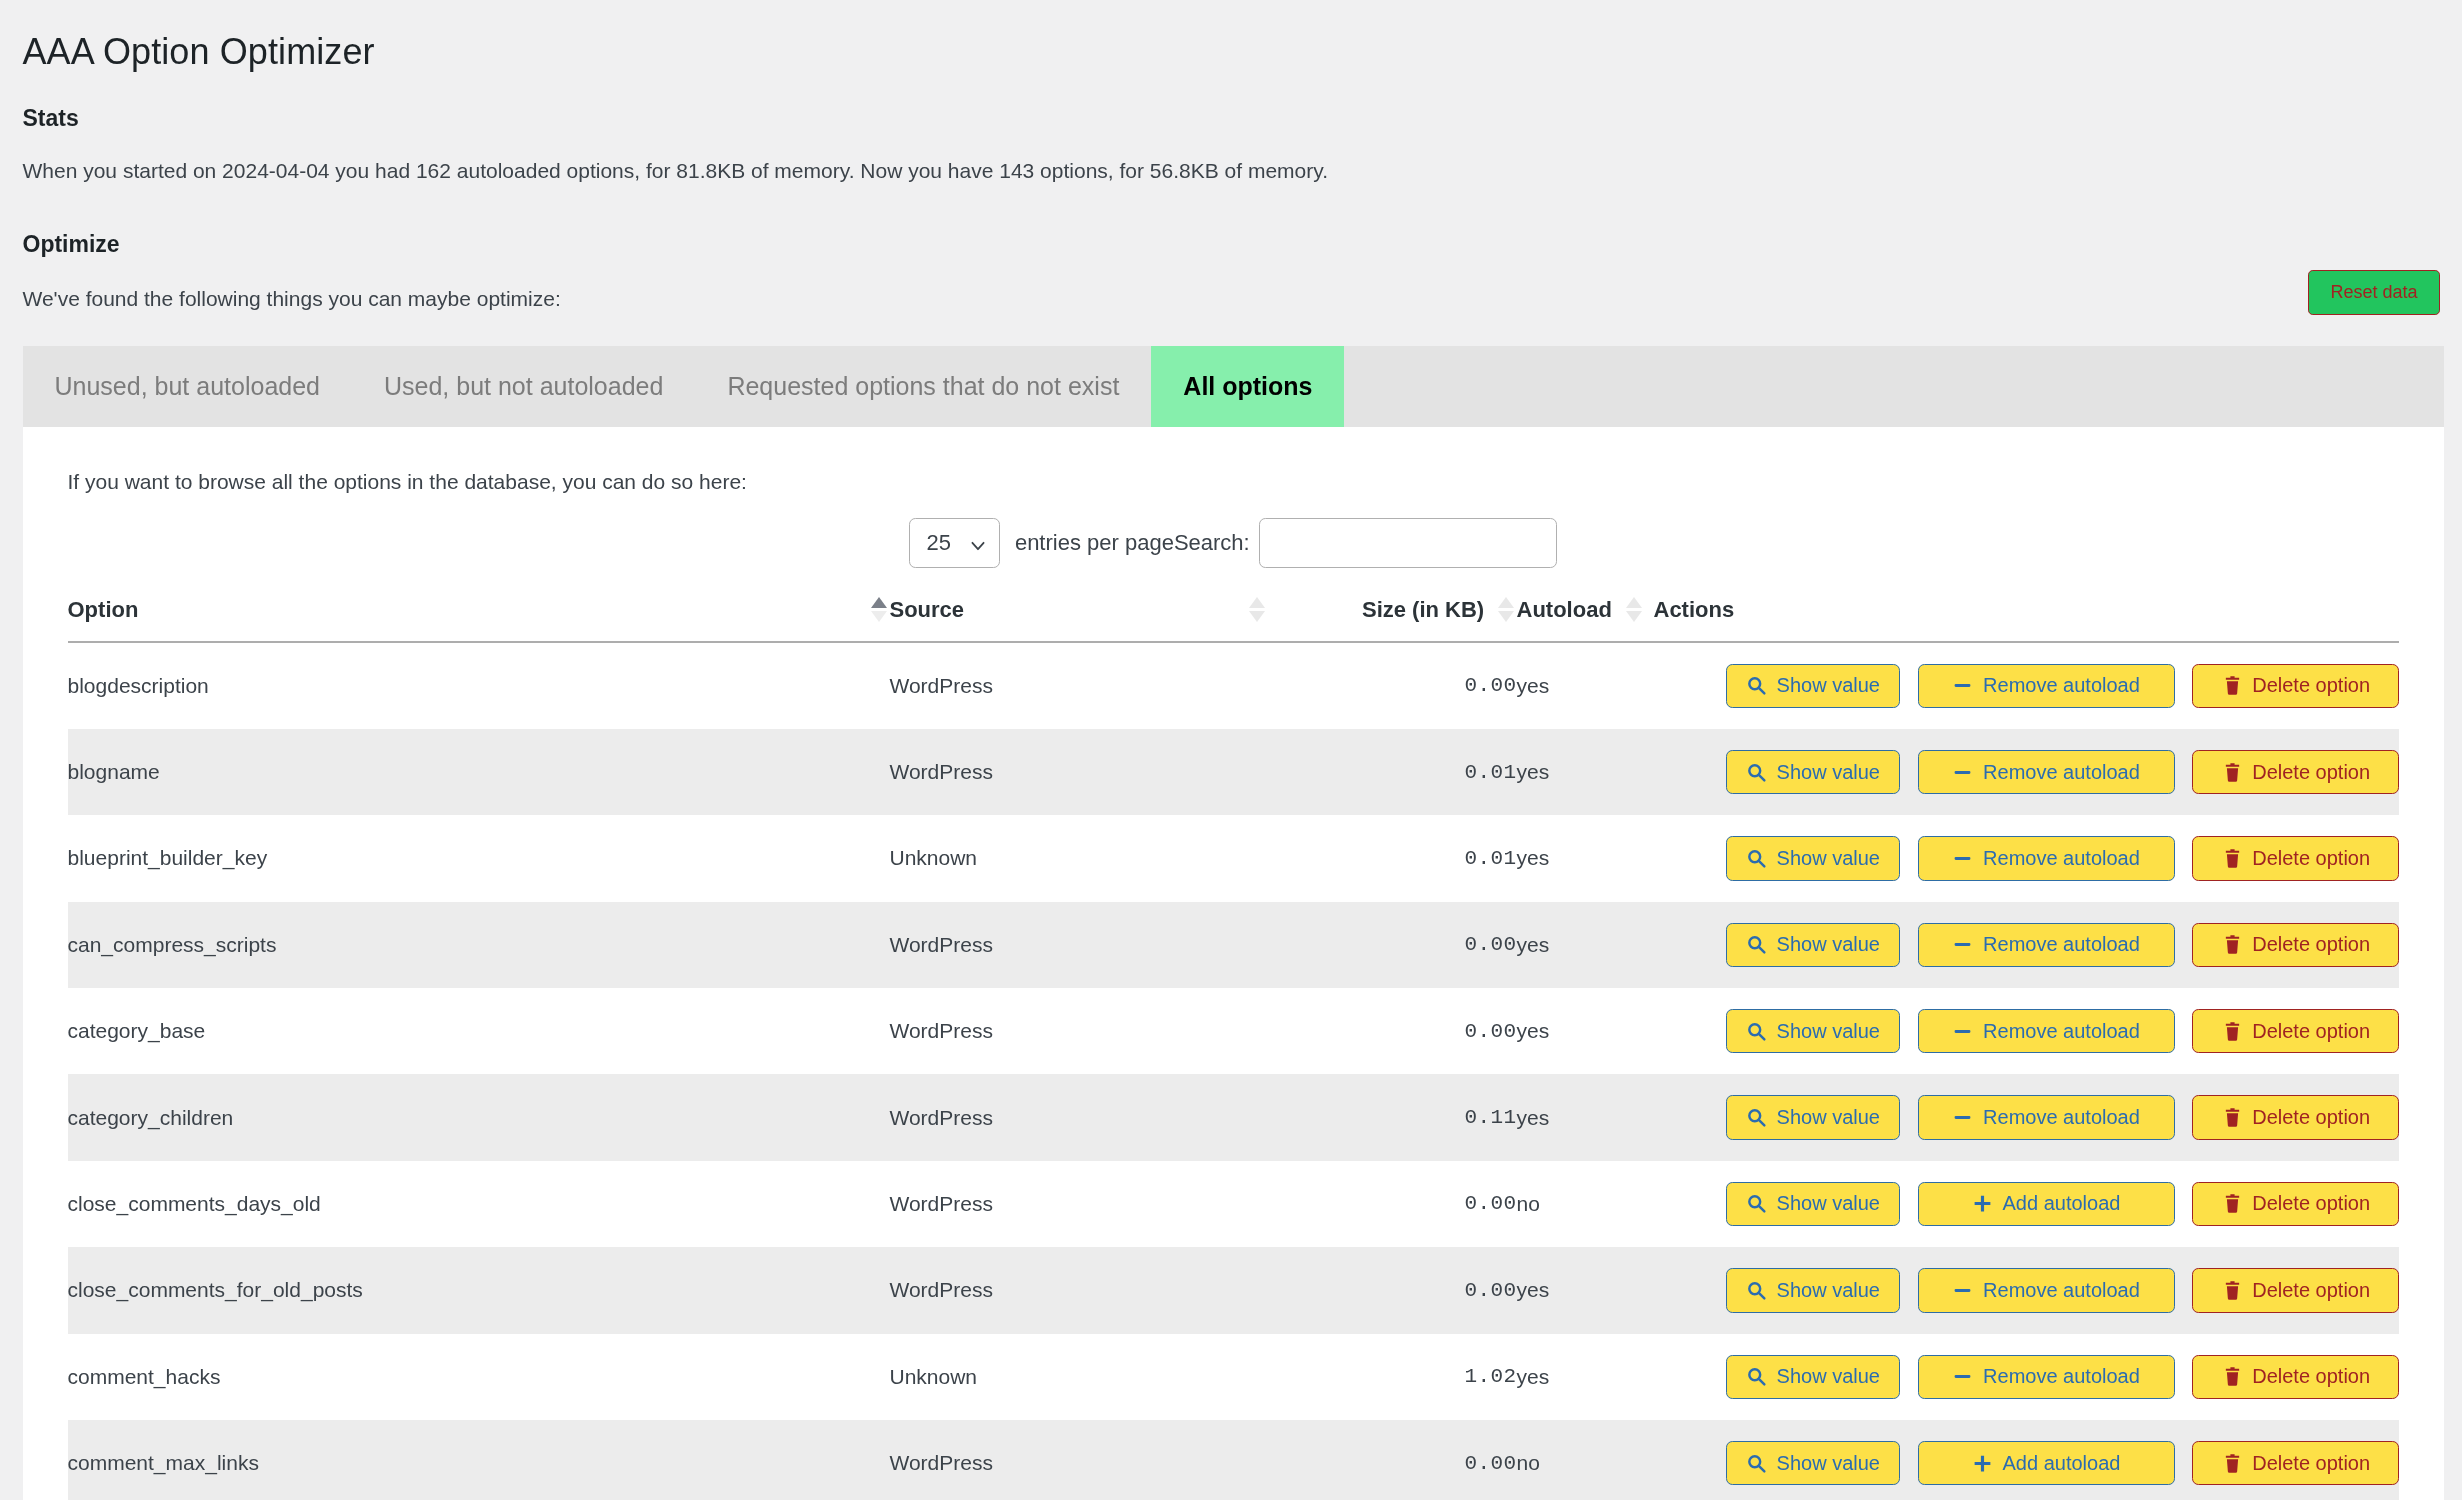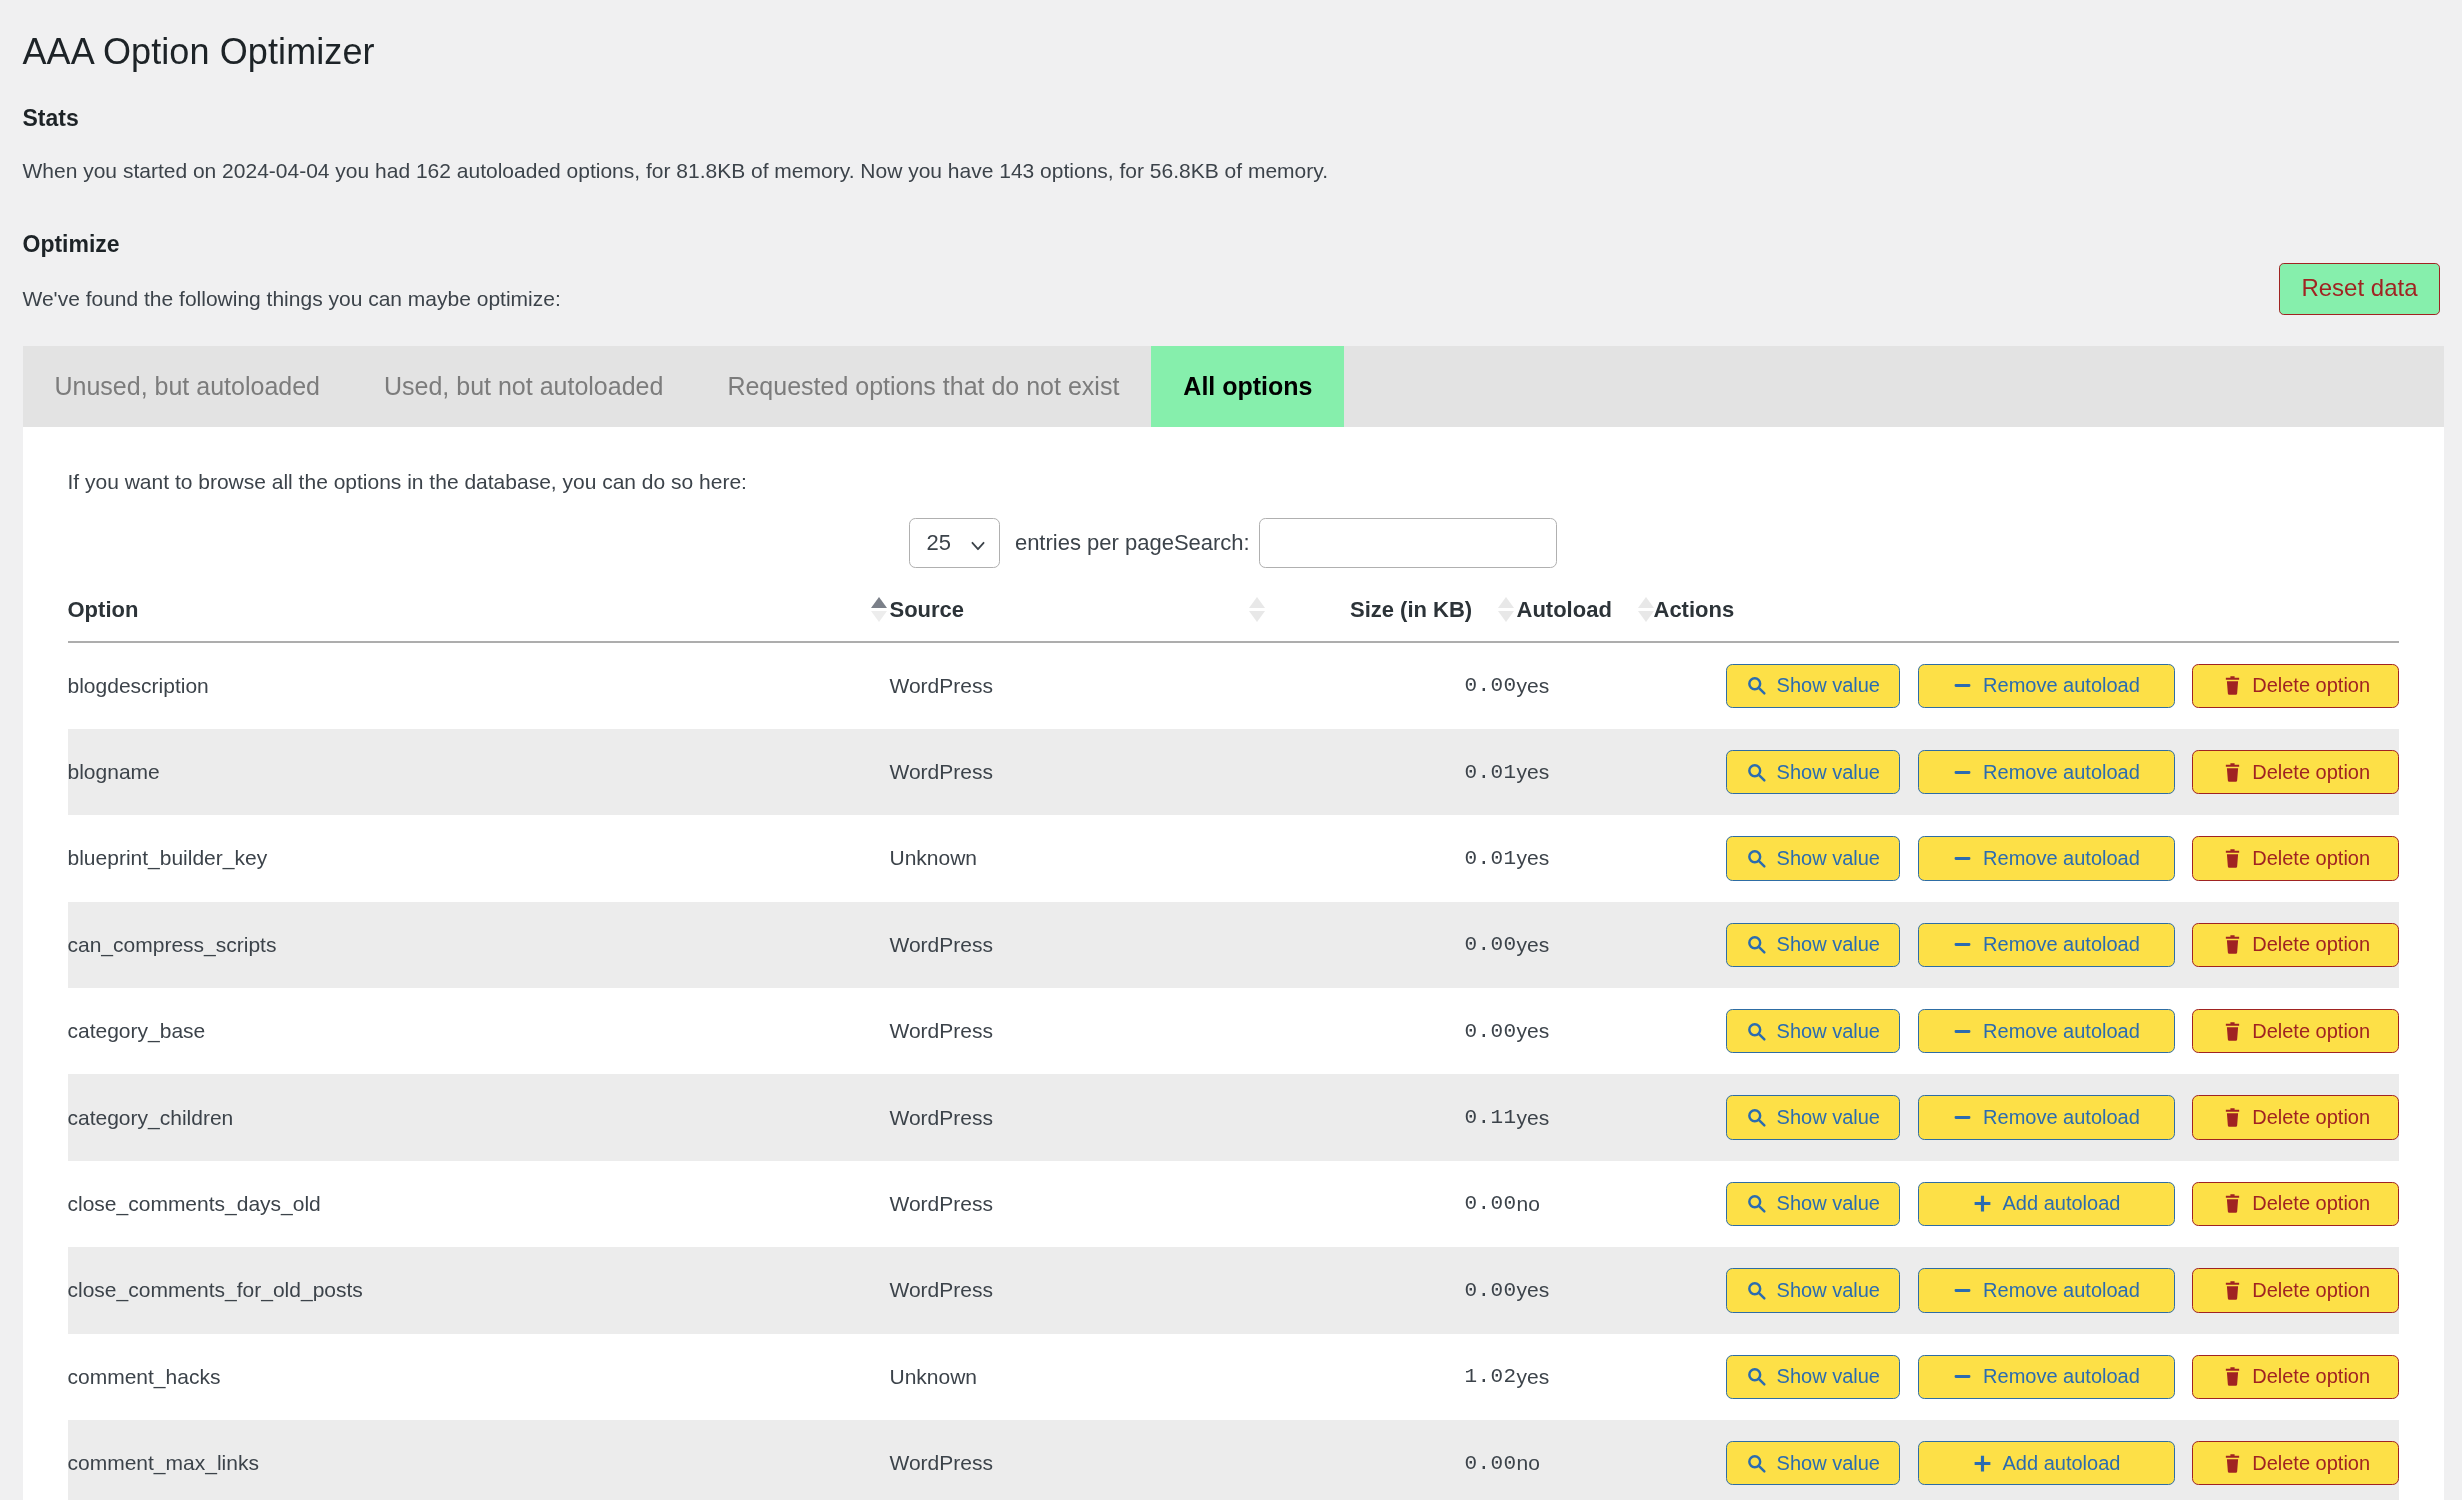--- a/index.html
+++ b/index.html
@@ -50,25 +50,25 @@
   .optimize-row {
     display: flex;
     align-items: flex-end;
     justify-content: space-between;
     padding-right: 22.5px;
   }
   .optimize-row .para { padding-top: 22.5px; }
 
   .reset-btn {
     margin-top: 0;
-    background: #86efac;
+    background: #22c55e;
     border: 1.6px solid #a02322;
     color: #a02322;
     border-radius: 4.8px;
-    font-size: 24px;
+    font-size: 18px;
     font-family: "Liberation Sans", sans-serif;
     padding: 10.5px 21px;
     cursor: pointer;
     line-height: 1.2;
     white-space: nowrap;
   }
 
   
   .tabs {
     margin: 31px 17.7px 0 22.5px;
@@ -186,21 +186,21 @@
     font-weight: bold;
     color: #2c3338;
     text-align: left;
     padding: 0 0 17.7px 0;
     border-bottom: 2.4px solid #adadad;
     vertical-align: bottom;
     white-space: nowrap;
   }
   th .th-inner {
     display: flex;
-    gap: 12px;
+    gap: 0;
   }
   th.col-option  { width: 822px; }
   th.col-source  { width: 378px; }
   th.col-size    { width: 249px; }
   th.col-autoload{ width: 137px; }
   th.col-actions { text-align: right; }
 
   th.col-size .th-inner,
   th.col-autoload .th-inner { justify-content: flex-start; }
   th.col-size .th-inner { justify-content: flex-end; }

